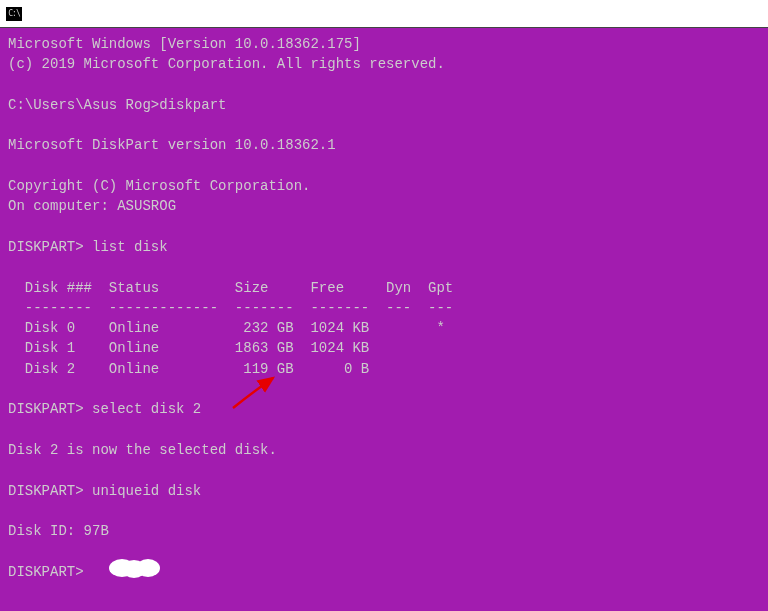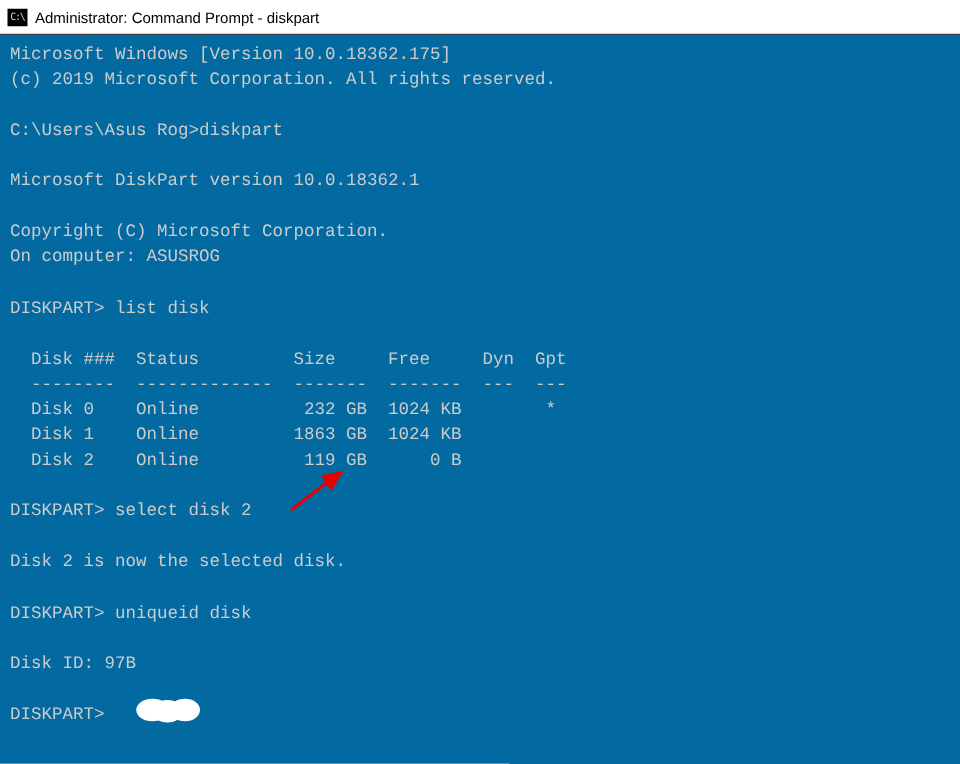--- a/index.html
+++ b/index.html
@@ -30,21 +30,21 @@
       color: #ccc;
       font-family: monospace;
       letter-spacing: -1px;
     }
     .titlebar-text {
       font-family: 'Segoe UI', Tahoma, sans-serif;
       font-size: 12px;
       color: #000;
     }
     .terminal {
-      background: #0369a1;
+      background: #a21caf;
       color: #ccc;
       width: 100%;
       height: calc(100% - 28px);
       padding: 6px 8px;
       font-size: 14px;
       line-height: 1.45;
       white-space: pre;
       position: relative;
       overflow: hidden;
     }
@@ -59,21 +59,20 @@
       left: 108px;
       top: 529px;
       pointer-events: none;
     }
   </style>
 </head>
 <body>
 
 <div class="titlebar">
   <div class="titlebar-icon">C:\</div>
-  <div class="titlebar-text">Administrator: Command Prompt - diskpart</div>
 </div>
 
 <div class="terminal"><div style="white-space: pre;">Microsoft Windows [Version 10.0.18362.175]
 (c) 2019 Microsoft Corporation. All rights reserved.
 
 C:\Users\Asus Rog&gt;diskpart
 
 Microsoft DiskPart version 10.0.18362.1
 
 Copyright (C) Microsoft Corporation.

